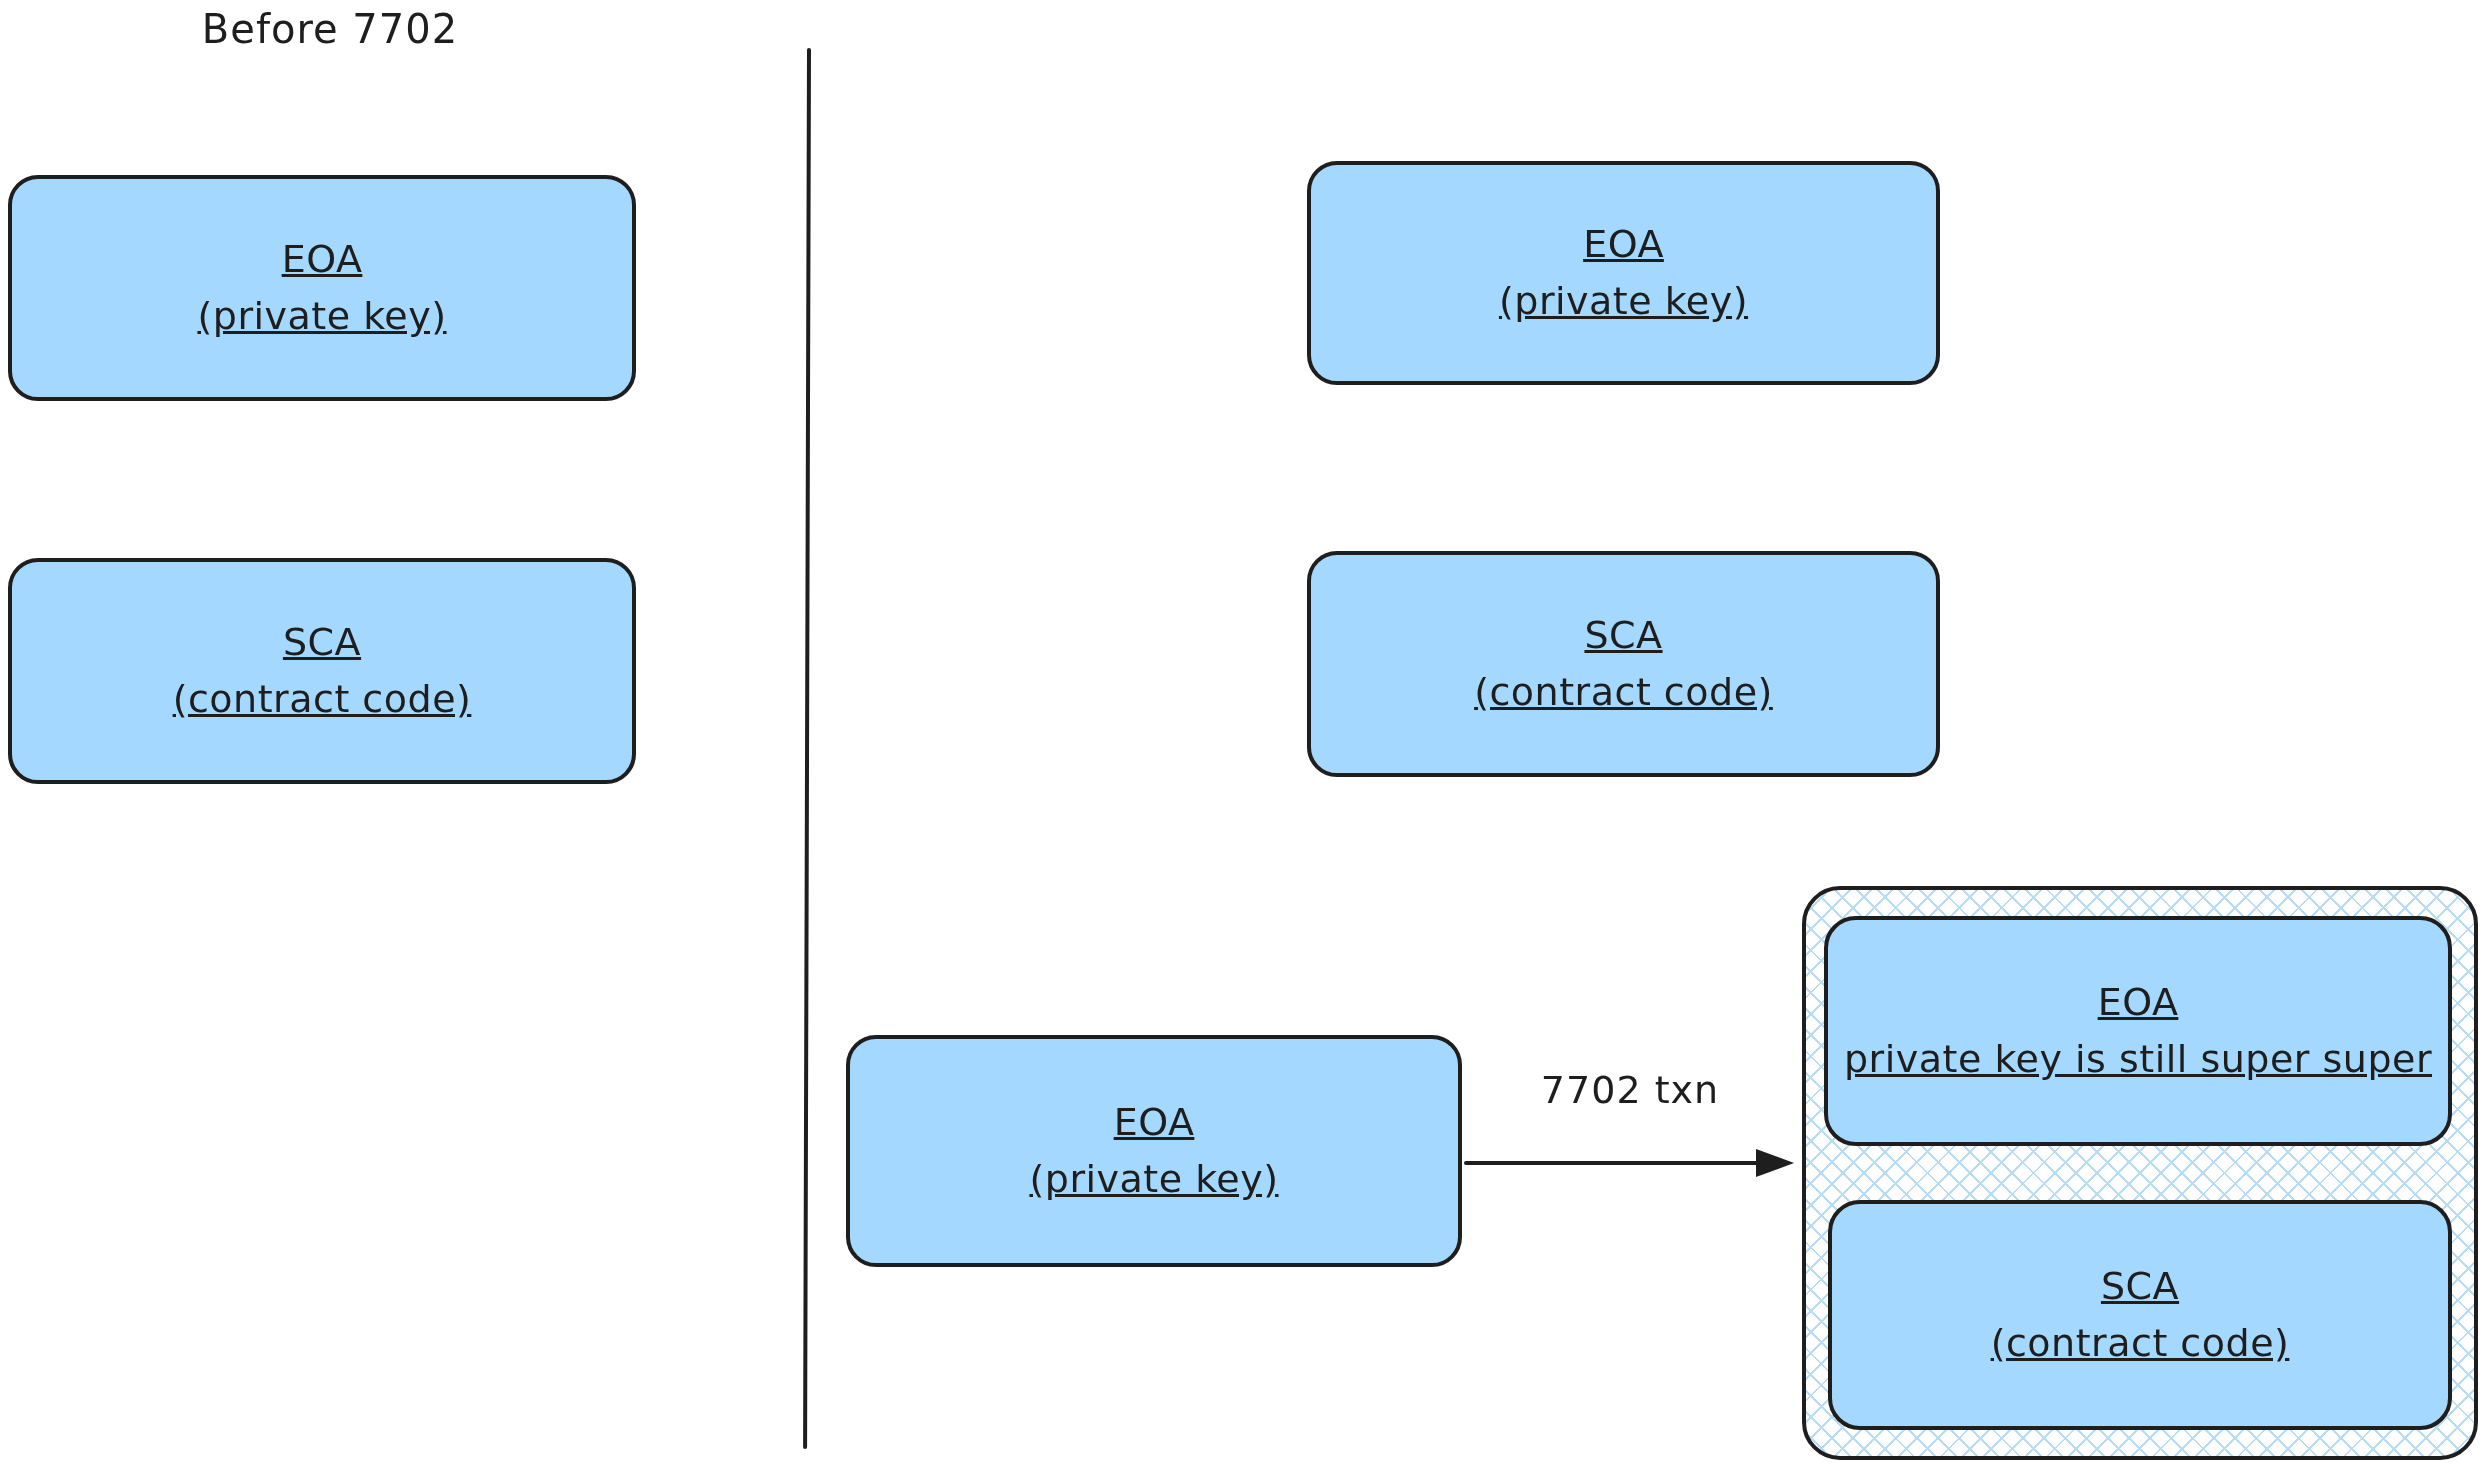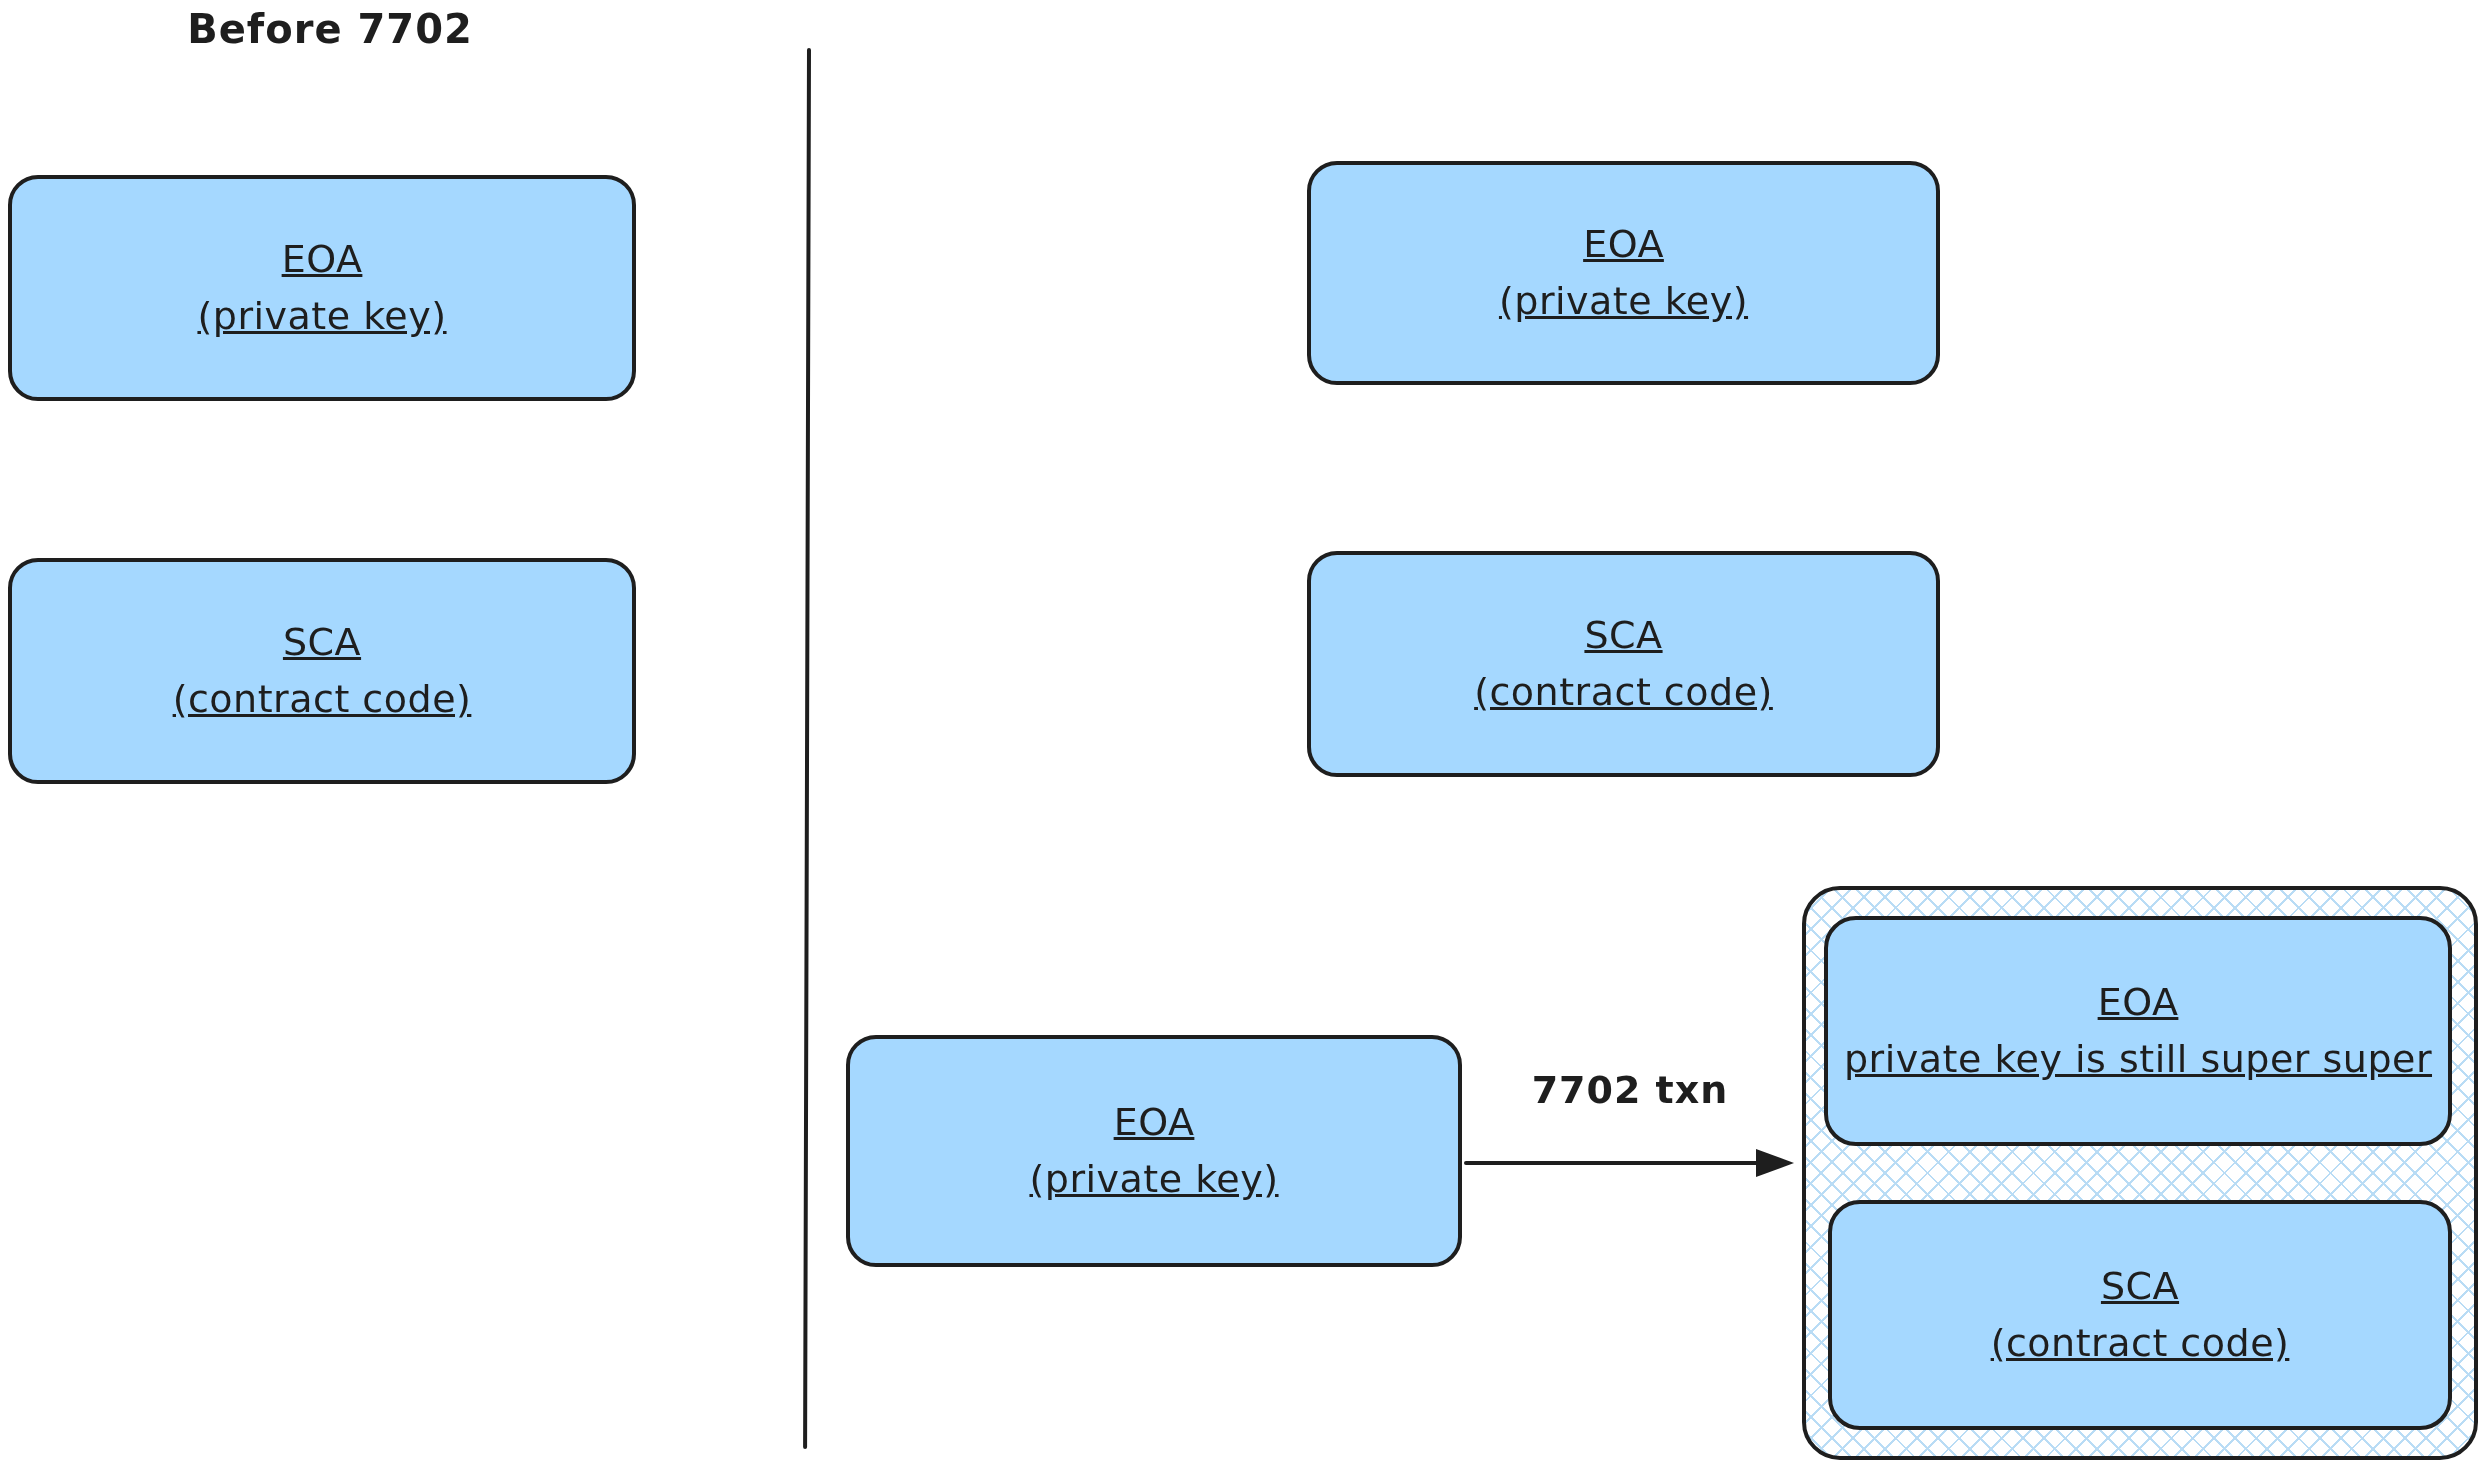--- a/index.html
+++ b/index.html
@@ -15,21 +15,21 @@
     background:var(--bg);
     font-family:"DejaVu Sans","Liberation Sans",sans-serif;
     color:var(--text);
     overflow:hidden;
   }
   .stage{position:relative;width:2488px;height:1470px;background:var(--bg);}
 
   .title{
     position:absolute;
     font-size:40px;
-    font-weight:700;
+    font-weight:400;
     text-align:center;
     letter-spacing:1px;
     color:var(--text);
     white-space:nowrap;
   }
   .title-left{left:180px;top:6px;width:300px;}
   .title-right{left:1408px;top:6px;width:400px;}
 
   .divider{
     position:absolute;
@@ -63,21 +63,21 @@
   .box-left-sca {left:8px;   top:558px; width:628px;height:226px;}
   .box-right-eoa{left:1307px;top:161px; width:633px;height:224px;}
   .box-right-sca{left:1307px;top:551px; width:633px;height:226px;}
   .box-flow-eoa {left:846px; top:1035px;width:616px;height:232px;}
 
   .arrow-label{
     position:absolute;
     left:1462px;top:1068px;width:336px;
     text-align:center;
     font-size:38px;
-    font-weight:700;
+    font-weight:400;
     letter-spacing:1px;
     white-space:nowrap;
   }
   .arrow-svg{
     position:absolute;
     left:1462px;top:1140px;
     width:336px;height:46px;
     color:var(--stroke);
     display:block;
   }

